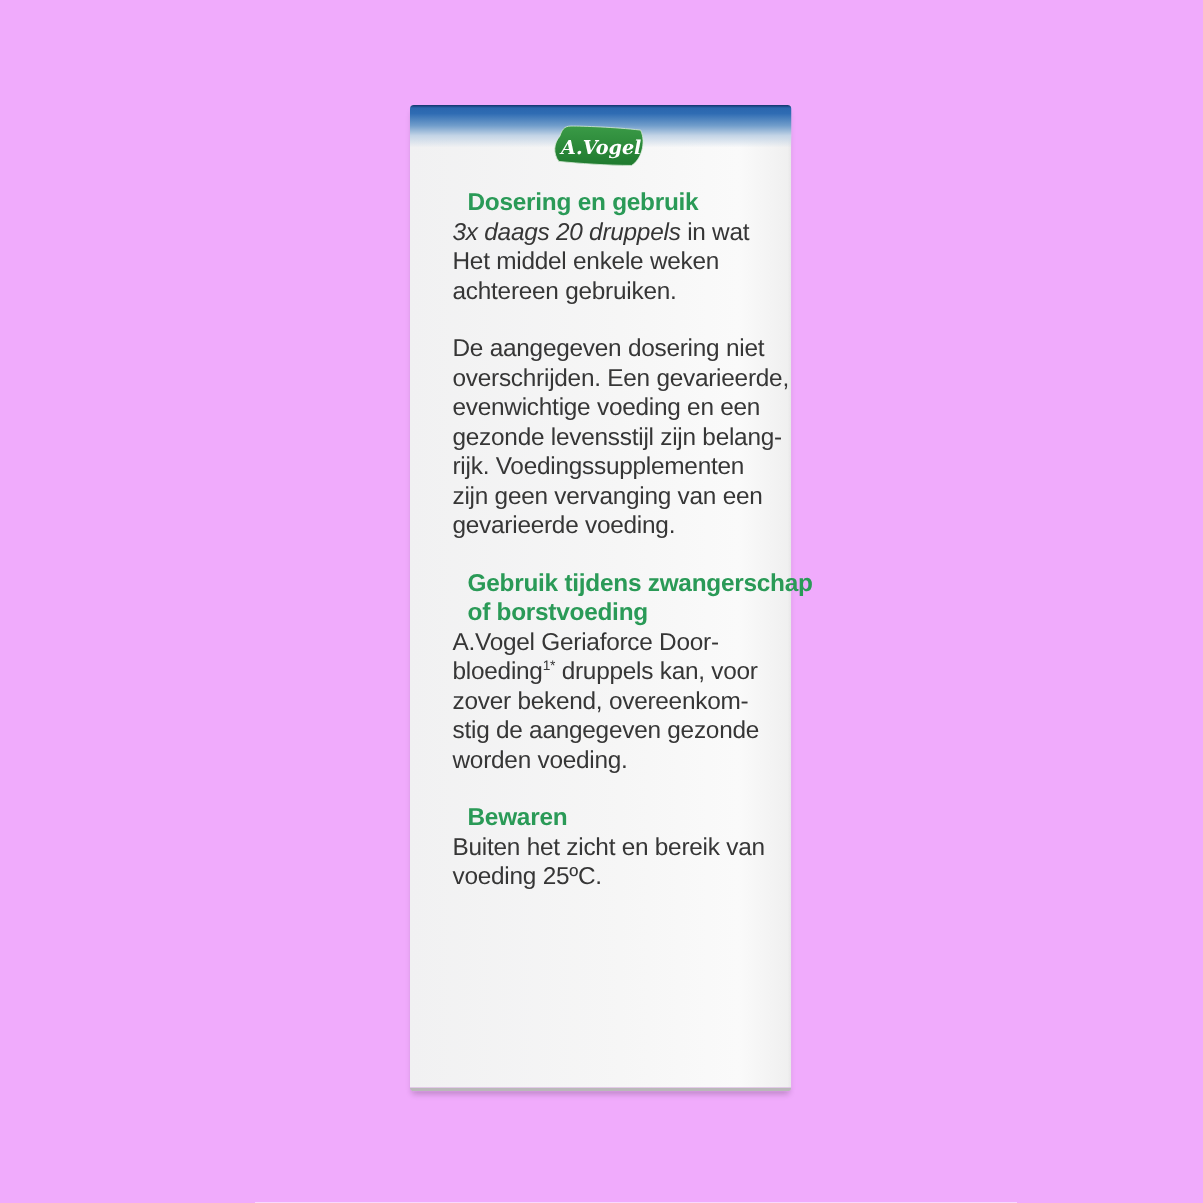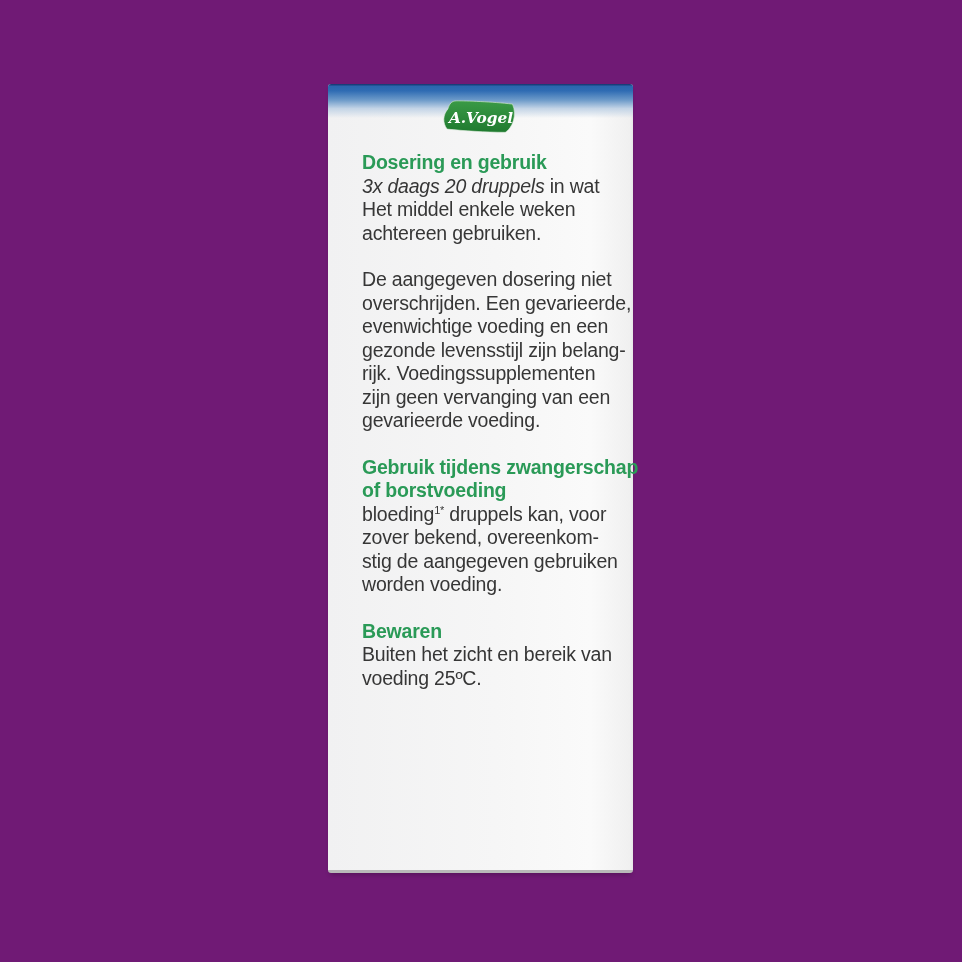--- a/index.html
+++ b/index.html
@@ -5,21 +5,21 @@
   * { margin: 0; padding: 0; box-sizing: border-box; }
   html, body {
     width: 962px; height: 962px;
     background: #ffffff;
     font-family: "Liberation Sans", sans-serif;
     overflow: hidden;
   }
   .stage {
     position: relative;
     width: 962px; height: 962px;
-    background: #701a75;
+    background: #f0abfc;
   }
   .product-box {
     position: absolute;
     left: 328px; top: 84px;
     width: 305px; height: 789px;
     background: linear-gradient(90deg, #f1f1f2 0%, #f6f6f6 55%, #fafafa 86%, #f0f0f0 99%, #e7e7e7 100%);
     border-radius: 3px;
     border-bottom: 3px solid #b9b9b9;
     box-shadow: 0 4px 5px -2px rgba(0,0,0,0.22);
   }
@@ -49,20 +49,21 @@
     width: 252px;
     font-size: 19.5px;
     line-height: 23.5px;
     color: #363636;
     letter-spacing: -0.2px;
   }
   .section { margin-bottom: 23px; }
   .heading {
     color: #2a9a57;
     font-weight: bold;
+    margin-left: 12px;
   }
   .line { white-space: nowrap; }
   .line em { }
   .line sup {
     font-size: 11px;
     line-height: 0;
     vertical-align: 7px;
   }
 </style>
 </head>
@@ -101,23 +102,24 @@
         <div class="line">evenwichtige voeding en een</div>
         <div class="line">gezonde levensstijl zijn belang-</div>
         <div class="line">rijk. Voedingssupplementen</div>
         <div class="line">zijn geen vervanging van een</div>
         <div class="line">gevarieerde voeding.</div>
       </div>
 
       <div class="section">
         <div class="line heading">Gebruik tijdens zwangerschap</div>
         <div class="line heading">of borstvoeding</div>
+        <div class="line">A.Vogel Geriaforce Door-</div>
         <div class="line"><span>bloeding</span><sup>1*</sup><span> druppels kan, voor</span></div>
         <div class="line">zover bekend, overeenkom-</div>
-        <div class="line">stig de aangegeven gebruiken</div>
+        <div class="line">stig de aangegeven gezonde</div>
         <div class="line">worden voeding.</div>
       </div>
 
       <div class="section">
         <div class="line heading">Bewaren</div>
         <div class="line">Buiten het zicht en bereik van</div>
         <div class="line">voeding 25ºC.</div>
       </div>
 
     </div>

